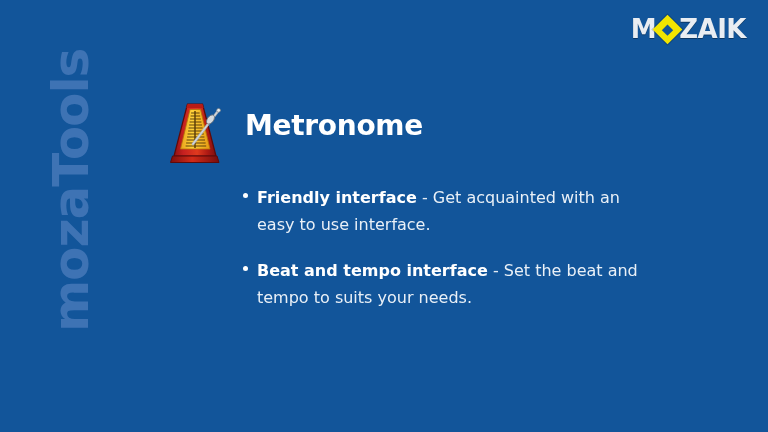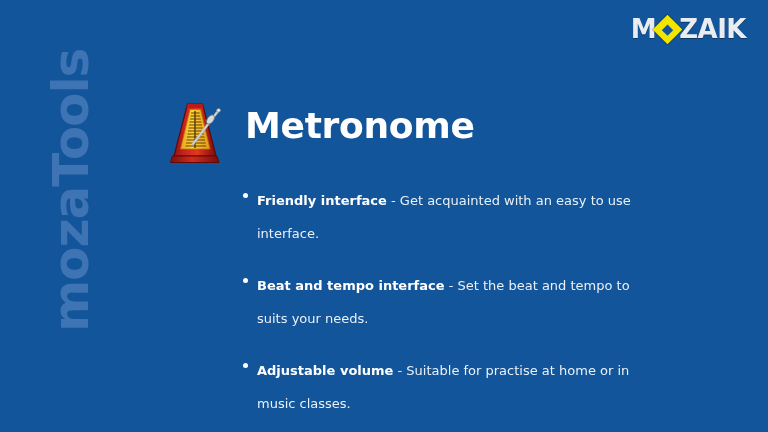--- a/index.html
+++ b/index.html
@@ -96,40 +96,40 @@
     width: 64px;
     height: 66px;
     flex: 0 0 64px;
     position: relative;
   }
 
   .title {
     margin-left: 18px;
     font-family: "DejaVu Sans", "Liberation Sans", sans-serif;
     font-weight: bold;
-    font-size: 36px;
+    font-size: 28px;
     line-height: 52px;
     color: #FFFFFF;
     letter-spacing: -0.3px;
     white-space: nowrap;
   }
 
   
   .features {
     margin: 14px 0 0 80px;
     padding: 0;
     list-style: none;
     width: 400px;
   }
   .feature {
     position: relative;
     padding-left: 14px;
     margin-bottom: 19px;
-    font-size: 13px;
-    line-height: 33px;
+    font-size: 16px;
+    line-height: 27px;
     color: #F2F6FA;
   }
   .feature:last-child { margin-bottom: 0; }
   .bullet-dot {
     position: absolute;
     left: 0;
     top: 9px;
     width: 5px;
     height: 5px;
     border-radius: 50%;
@@ -223,19 +223,16 @@
       <div class="title">Metronome</div>
     </div>
 
     <ul class="features">
       <li class="feature">
         <span class="bullet-dot"></span><span class="feat-label">Friendly interface</span><span class="feat-sep"> - </span><span class="feat-desc">Get acquainted with an easy to use interface.</span>
       </li>
       <li class="feature">
         <span class="bullet-dot"></span><span class="feat-label">Beat and tempo interface</span><span class="feat-sep"> - </span><span class="feat-desc">Set the beat and tempo to suits your needs.</span>
       </li>
-      <li class="feature">
-        <span class="bullet-dot"></span><span class="feat-label">Adjustable volume</span><span class="feat-sep"> - </span><span class="feat-desc">Suitable for practise at home or in music classes.</span>
-      </li>
     </ul>
 
   </div>
 </div>
 
 </body></html>

